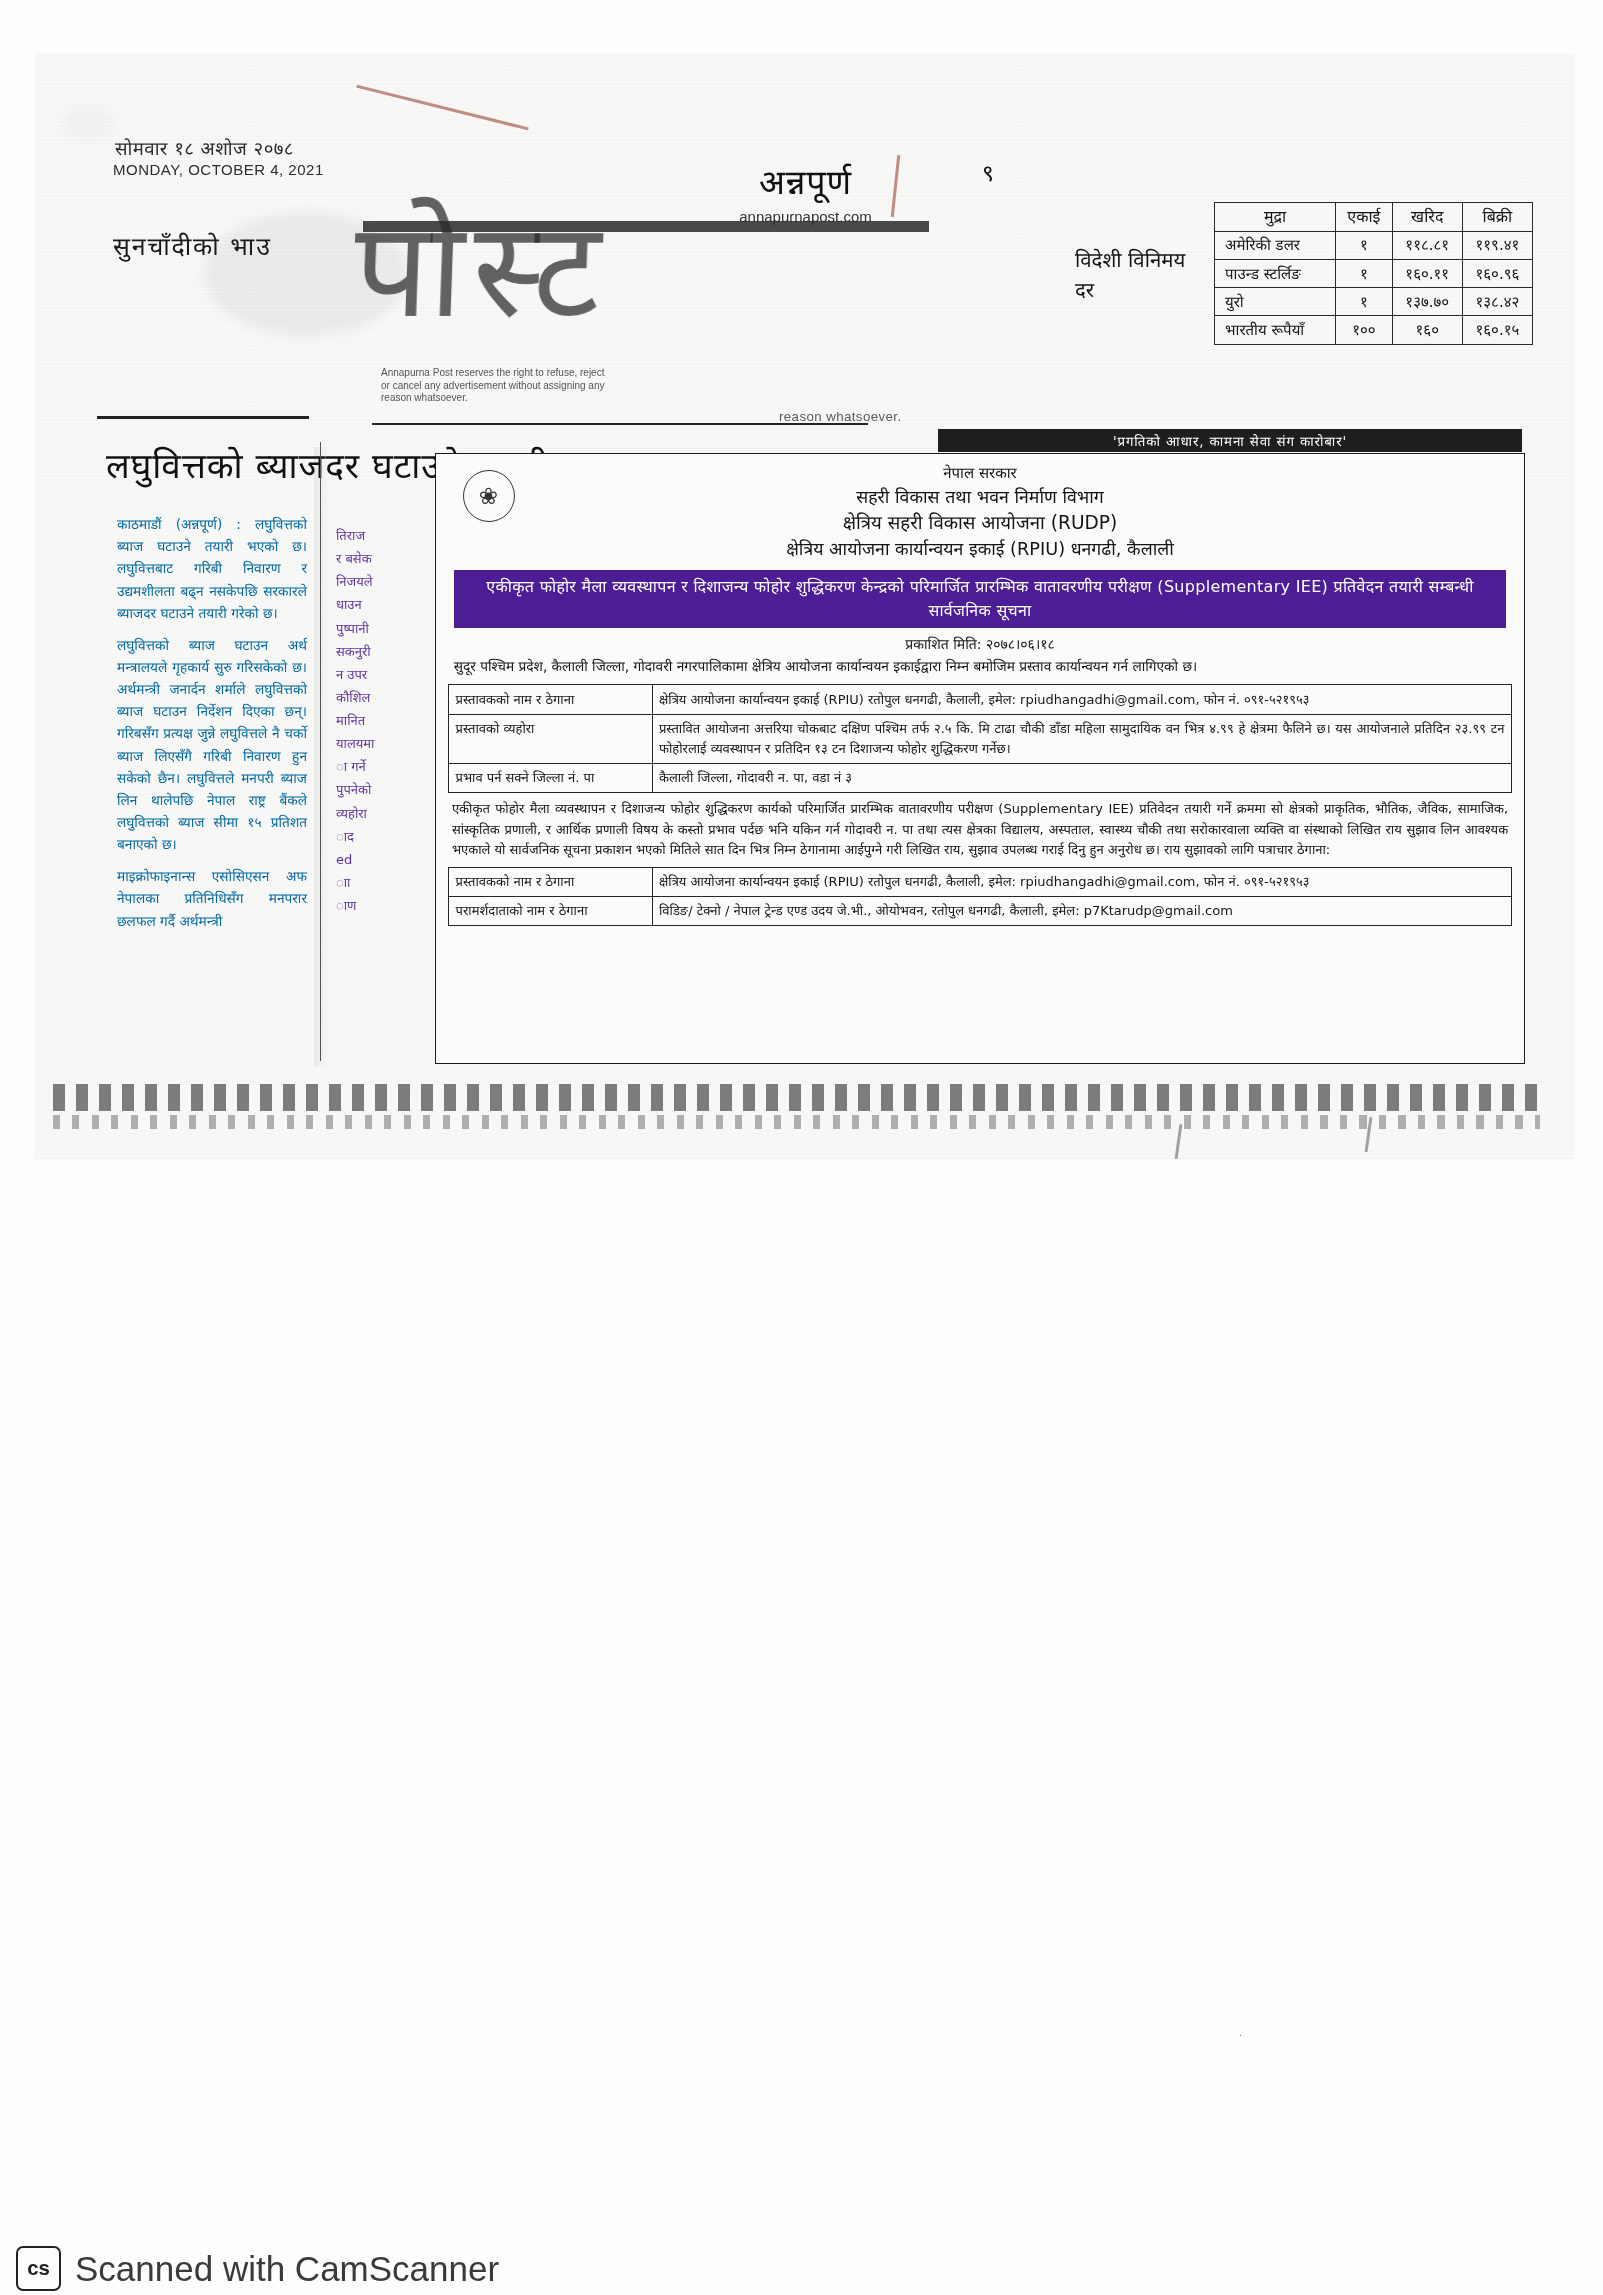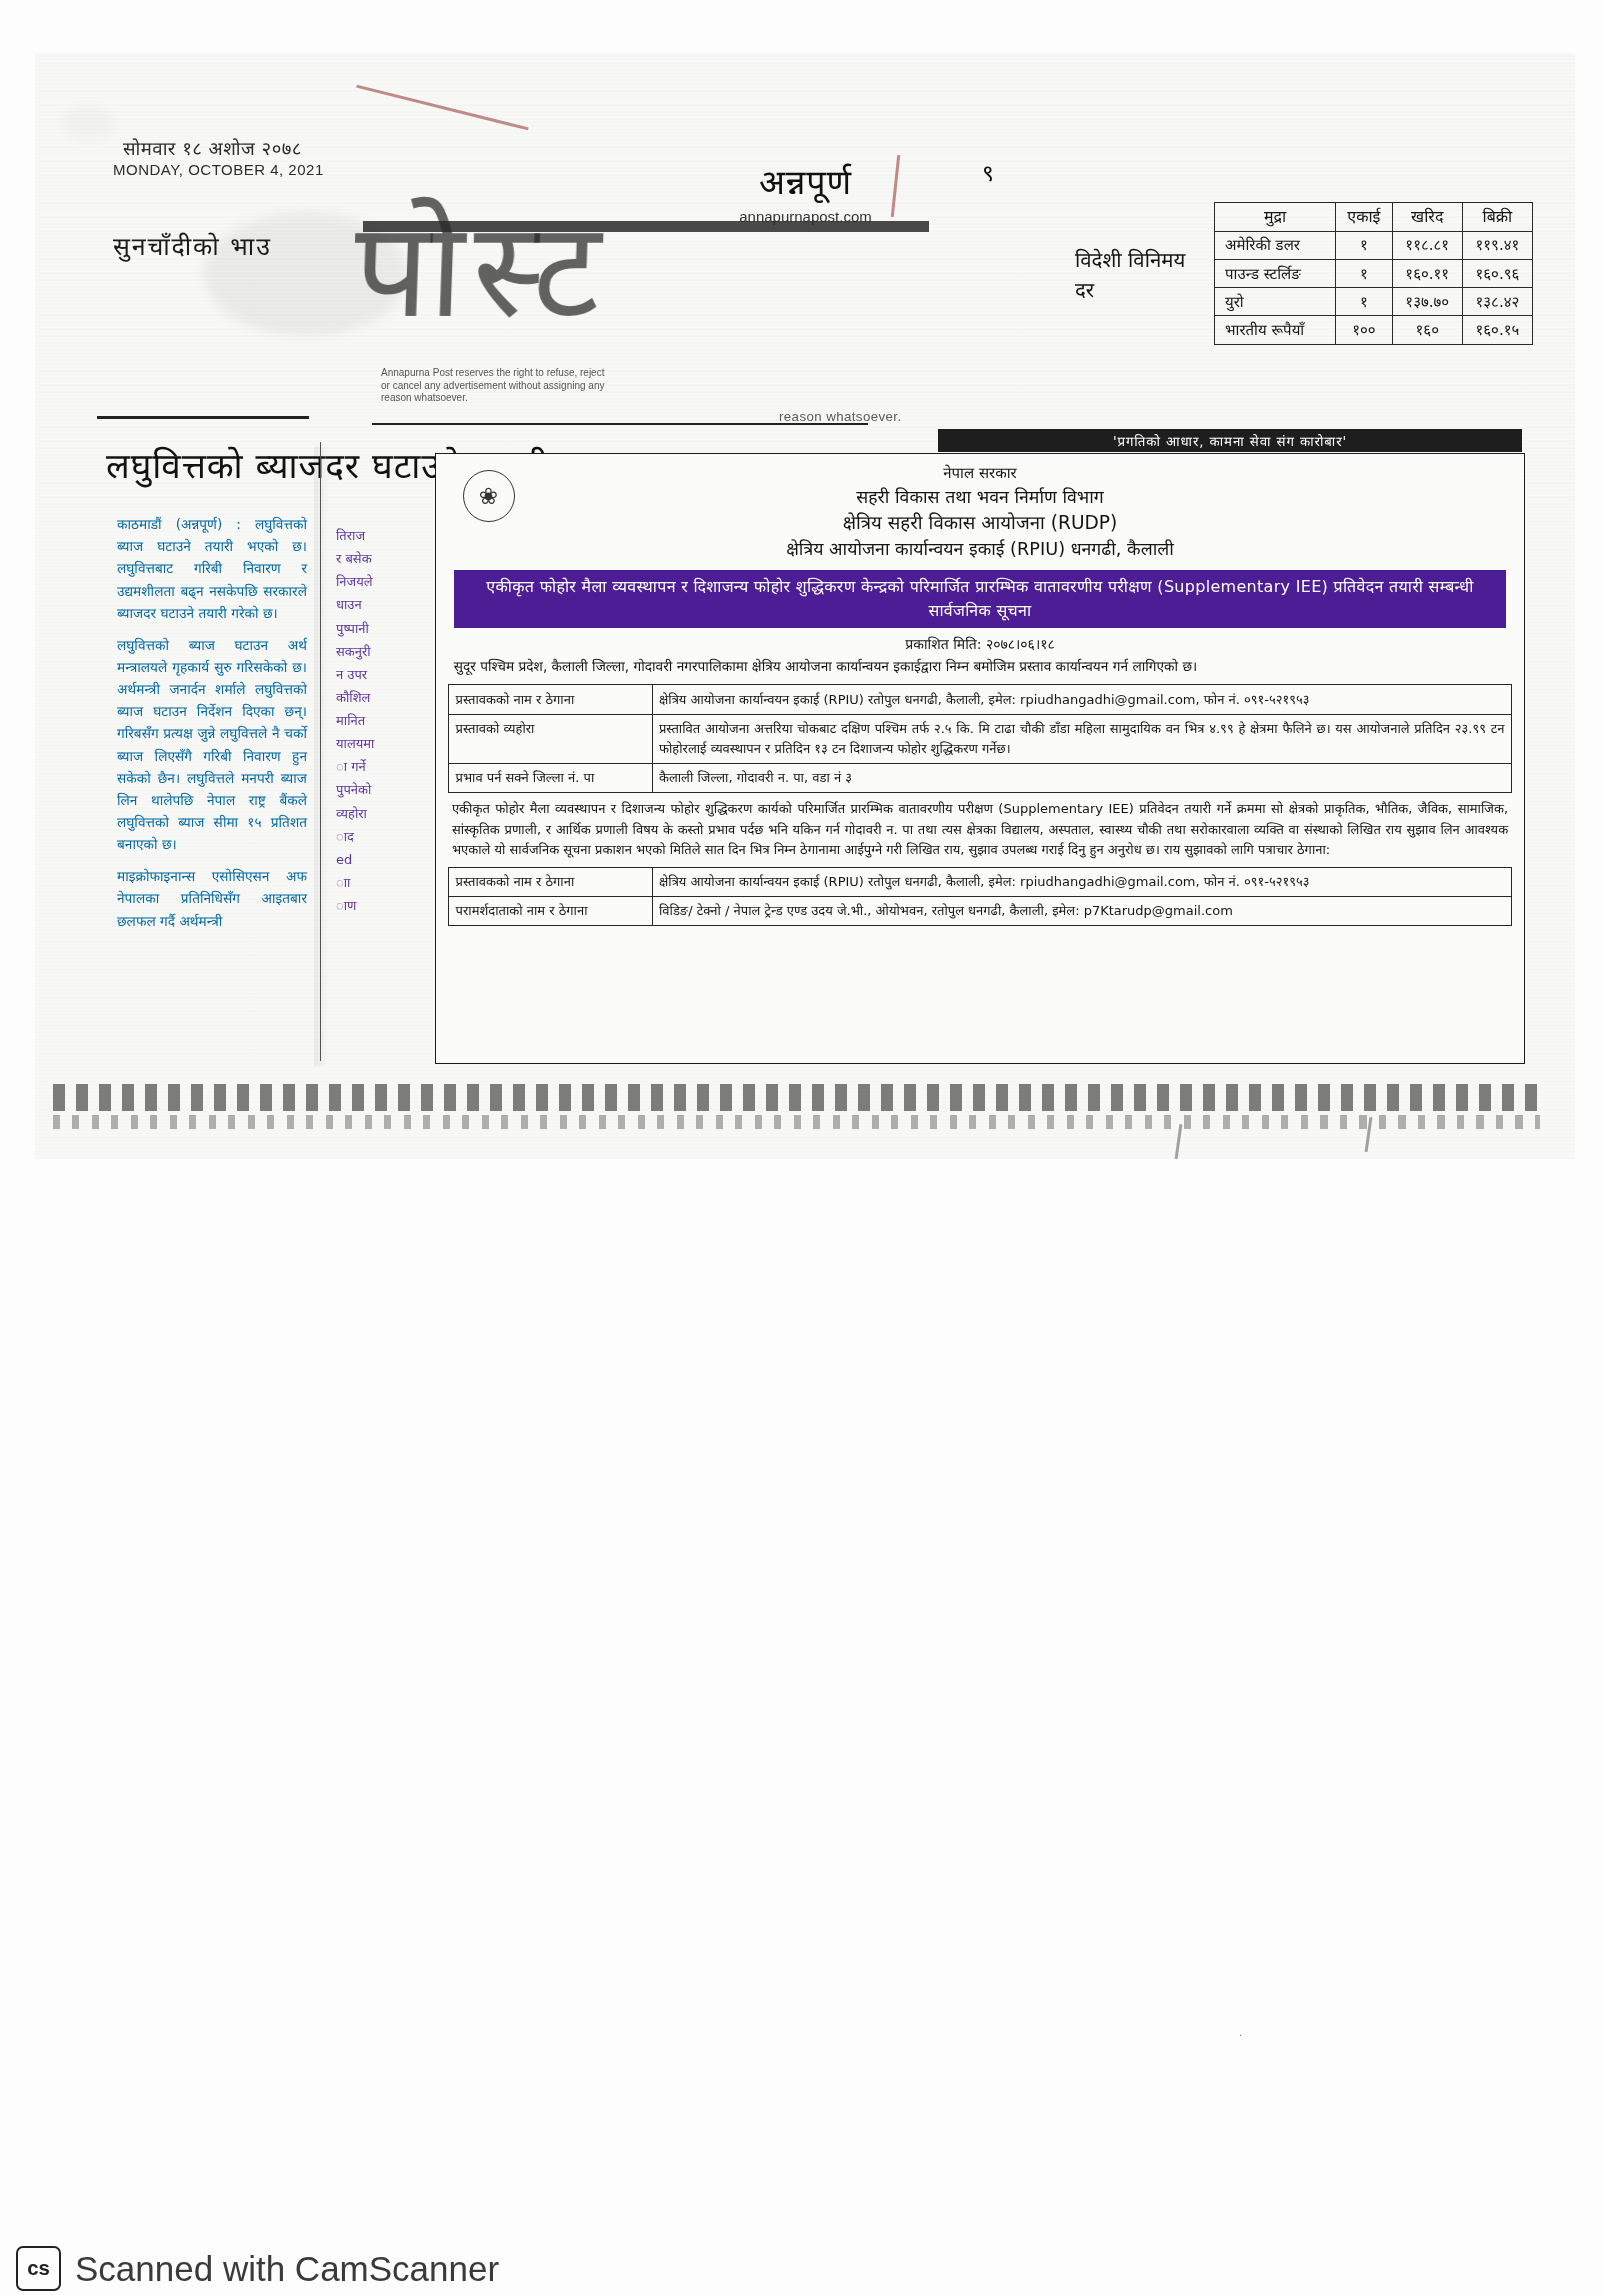--- a/index.html
+++ b/index.html
@@ -44,21 +44,21 @@
   .noise-blob {
     position: absolute;
     background: rgba(0,0,0,0.05);
     border-radius: 50%;
     filter: blur(5.3px);
   }
 
   
   .date-np {
     position: absolute;
-    left: 123px; top: 135px;
+    left: 115px; top: 135px;
     font-size: 18.6px;
     color: #2b2b2b;
     letter-spacing: 0.4px;
     font-family: "DejaVu Sans", sans-serif;
   }
   .date-en {
     position: absolute;
     left: 113px; top: 161px;
     font-size: 15px;
     color: #2d2d2d;
@@ -442,21 +442,21 @@
     </tbody>
   </table>
 
   <div class="news-head">लघुवित्तको ब्याजदर घटाउने तयारी</div>
   <div class="news-col">
     <p class="lead">
       <span>काठमाडौं (अन्नपूर्ण) :</span>
       <span>लघुवित्तको ब्याज घटाउने तयारी भएको छ। लघुवित्तबाट गरिबी निवारण र उद्यमशीलता बढ्न नसकेपछि सरकारले ब्याजदर घटाउने तयारी गरेको छ।</span>
     </p>
     <p>लघुवित्तको ब्याज घटाउन अर्थ मन्त्रालयले गृहकार्य सुरु गरिसकेको छ। अर्थमन्त्री जनार्दन शर्माले लघुवित्तको ब्याज घटाउन निर्देशन दिएका छन्। गरिबसँग प्रत्यक्ष जुन्ने लघुवित्तले नै चर्को ब्याज लिएसँगै गरिबी निवारण हुन सकेको छैन। लघुवित्तले मनपरी ब्याज लिन थालेपछि नेपाल राष्ट्र बैंकले लघुवित्तको ब्याज सीमा १५ प्रतिशत बनाएको छ।</p>
-    <p>माइक्रोफाइनान्स एसोसिएसन अफ नेपालका प्रतिनिधिसँग आइतबार छलफल गर्दै अर्थमन्त्री</p>
+    <p>माइक्रोफाइनान्स एसोसिएसन अफ नेपालका प्रतिनिधिसँग मनपरार छलफल गर्दै अर्थमन्त्री</p>
   </div>
 
   <div class="col-rule"></div>
   <div class="torn-strip"></div>
 
   <div class="news-col2">
     <div>तिराज</div>
     <div>र बसेक</div>
     <div>निजयले</div>
     <div>धाउन</div>

